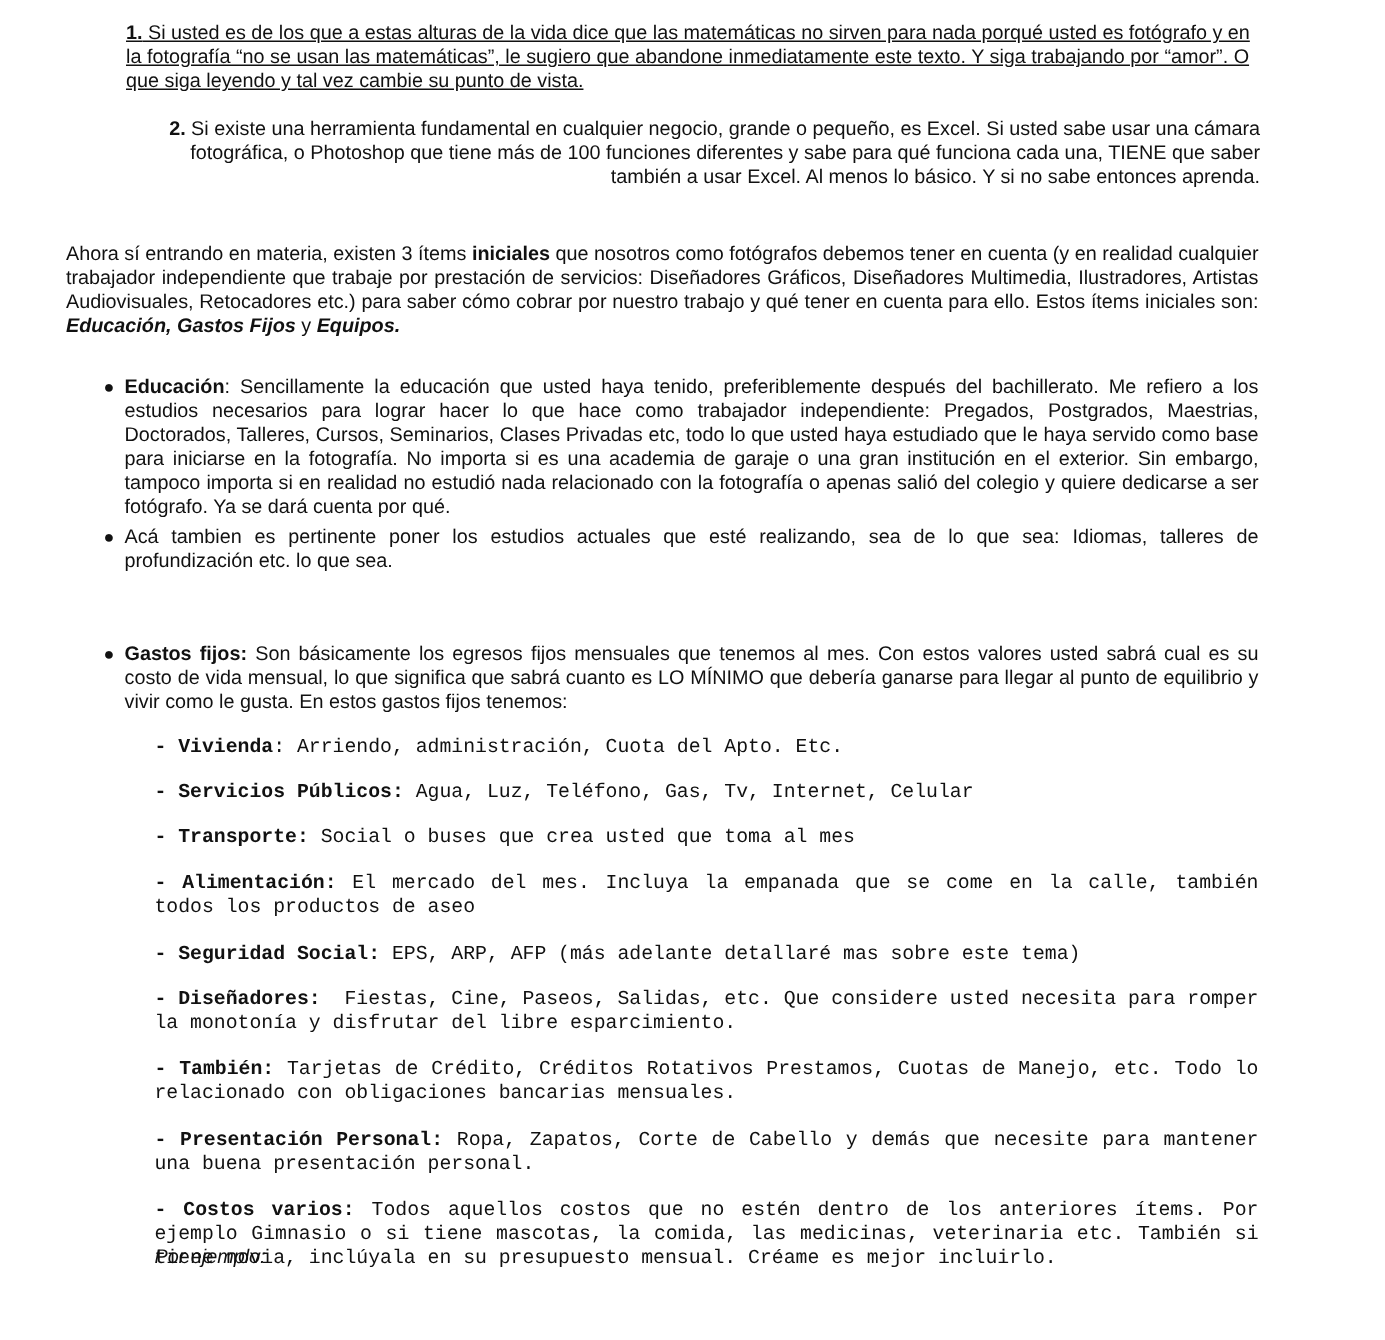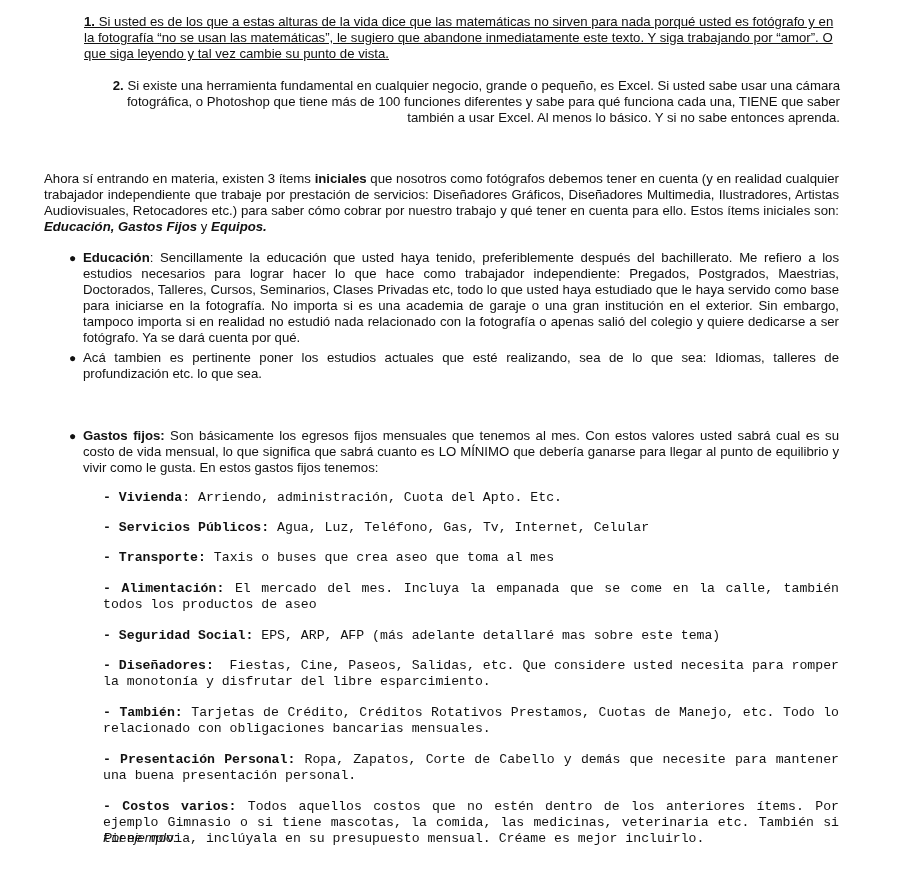--- a/index.html
+++ b/index.html
@@ -5,21 +5,21 @@
     html, body { margin: 0; padding: 0; background: #ffffff; }
     body {
       width: 923px; height: 893px; overflow: hidden; position: relative;
       font-family: "Liberation Sans", sans-serif;
       font-size: 13.2px; line-height: 16px; color: #111111;
     }
     .p { position: absolute; margin: 0; text-align: justify; }
     .p b { font-weight: bold; }
     .num1 { left: 84px; top: 14px; width: 756px; text-align: left; text-decoration: underline; }
     .num2 { left: 84px; top: 78px; width: 756px; text-align: right; }
-    .intro { left: 44px; top: 171px; width: 795px; }
+    .intro { left: 44px; top: 161px; width: 795px; }
     .bullet { position: absolute; left: 83px; width: 756px; text-align: justify; }
     .bullet .dot { position: absolute; left: -14px; top: 0; font-size: 12px; }
     .b1 { top: 250px; }
     .b2 { top: 350px; }
     .b3 { top: 428px; }
     .sub { position: absolute; left: 103px; width: 736px; text-align: justify; font-family: Liberation Mono, monospace; }
     .ej { position: absolute; left: 103px; top: 830px; font-style: italic; }
   </style>
 </head>
 <body>
@@ -37,21 +37,21 @@
 <div class="bullet b2">
   <span class="dot">●</span><span>Acá tambien es pertinente poner los estudios actuales que esté realizando, sea de lo que sea: Idiomas, talleres de profundización etc. lo que sea.</span>
 </div>
 
 <div class="bullet b3">
   <span class="dot">●</span><b>Gastos fijos:</b><span> Son básicamente los egresos fijos mensuales que tenemos al mes. Con estos valores usted sabrá cual es su costo de vida mensual, lo que significa que sabrá cuanto es LO MÍNIMO que debería ganarse para llegar al punto de equilibrio y vivir como le gusta. En estos gastos fijos tenemos:</span>
 </div>
 
 <div class="sub" style="top:490px"><b>- Vivienda</b><span>: Arriendo, administración, Cuota del Apto. Etc.</span></div>
 <div class="sub" style="top:520px"><b>- Servicios Públicos:</b><span> Agua, Luz, Teléfono, Gas, Tv, Internet, Celular</span></div>
-<div class="sub" style="top:550px"><b>- Transporte:</b><span> Taxis o buses que crea aseo que toma al mes</span></div>
+<div class="sub" style="top:550px"><b>- Transporte:</b><span> Social o buses que crea usted que toma al mes</span></div>
 <div class="sub" style="top:581px"><b>- Alimentación:</b><span> El mercado del mes. Incluya la empanada que se come en la calle, también todos los productos de aseo</span></div>
 <div class="sub" style="top:628px"><b>- Seguridad Social:</b><span> EPS, ARP, AFP (más adelante detallaré mas sobre este tema)</span></div>
 <div class="sub" style="top:658px"><b>- Diseñadores:</b><span style="white-space:pre-wrap">  Fiestas, Cine, Paseos, Salidas, etc. Que considere usted necesita para romper la monotonía y disfrutar del libre esparcimiento.</span></div>
 <div class="sub" style="top:705px"><b>- También:</b><span> Tarjetas de Crédito, Créditos Rotativos Prestamos, Cuotas de Manejo, etc. Todo lo relacionado con obligaciones bancarias mensuales.</span></div>
 <div class="sub" style="top:752px"><b>- Presentación Personal:</b><span> Ropa, Zapatos, Corte de Cabello y demás que necesite para mantener una buena presentación personal.</span></div>
 <div class="sub" style="top:799px"><b>- Costos varios:</b><span> Todos aquellos costos que no estén dentro de los anteriores ítems. Por ejemplo Gimnasio o si tiene mascotas, la comida, las medicinas, veterinaria etc. También si tiene novia, inclúyala en su presupuesto mensual. Créame es mejor incluirlo.</span></div>
 
 <div class="ej">Por ejemplo:</div>
 
 </body></html>

